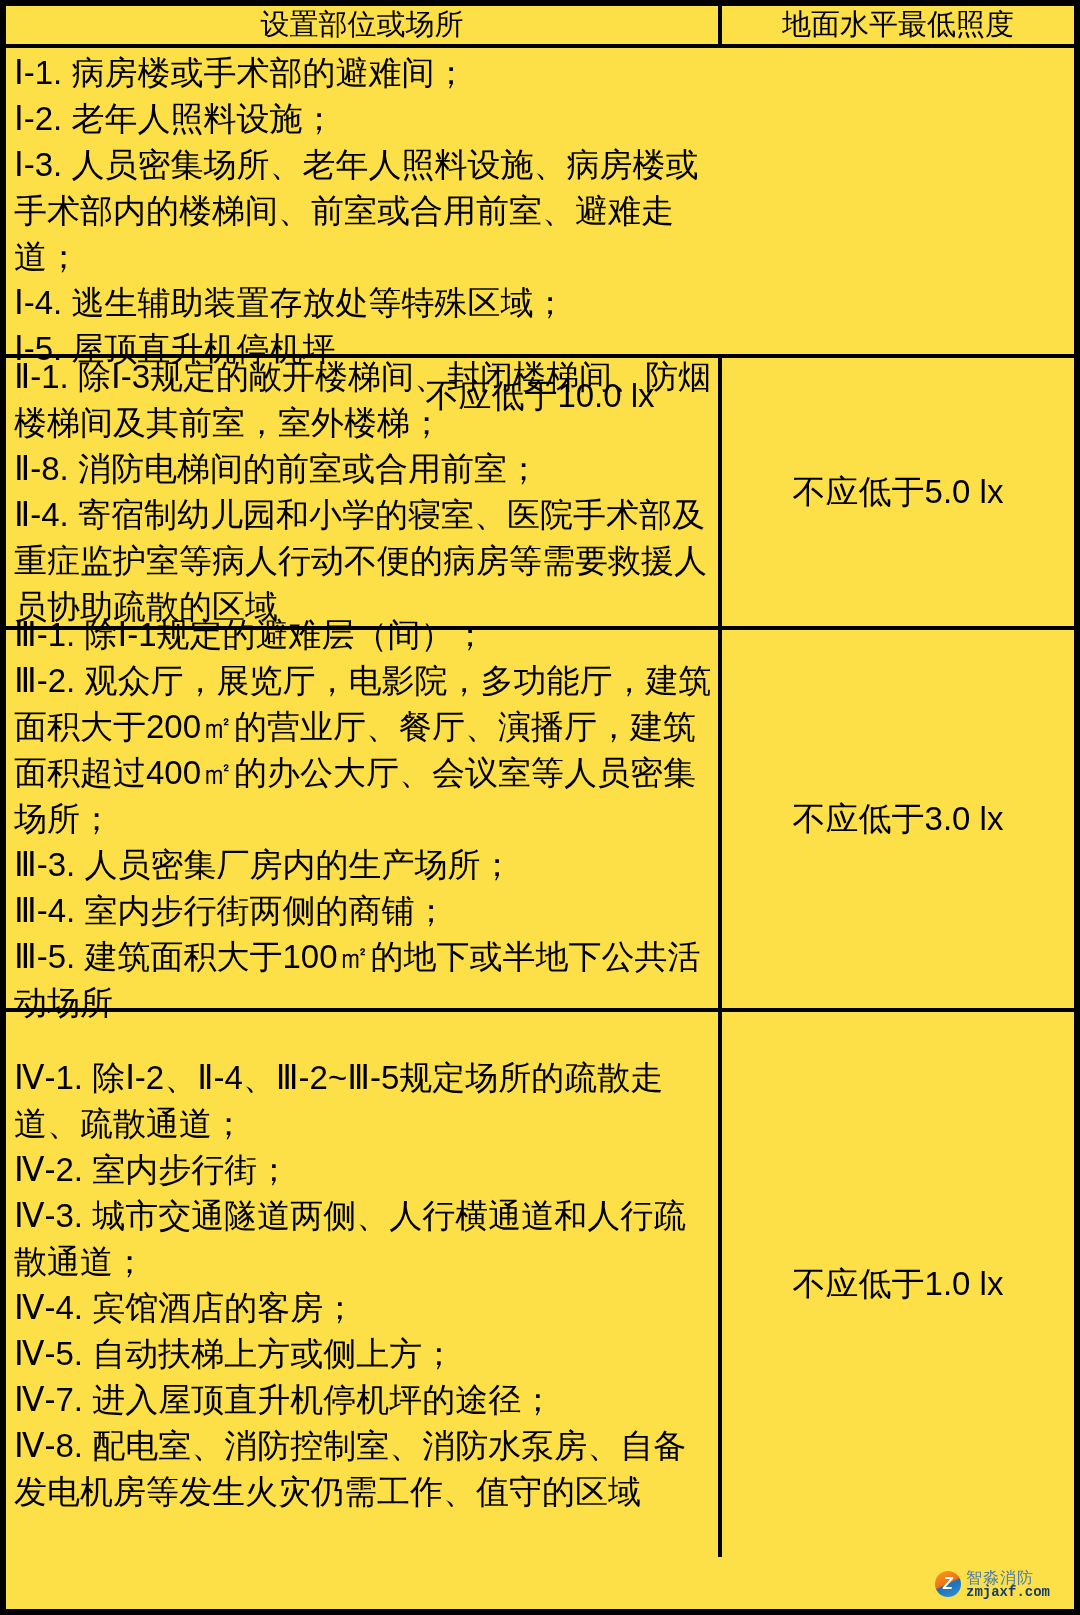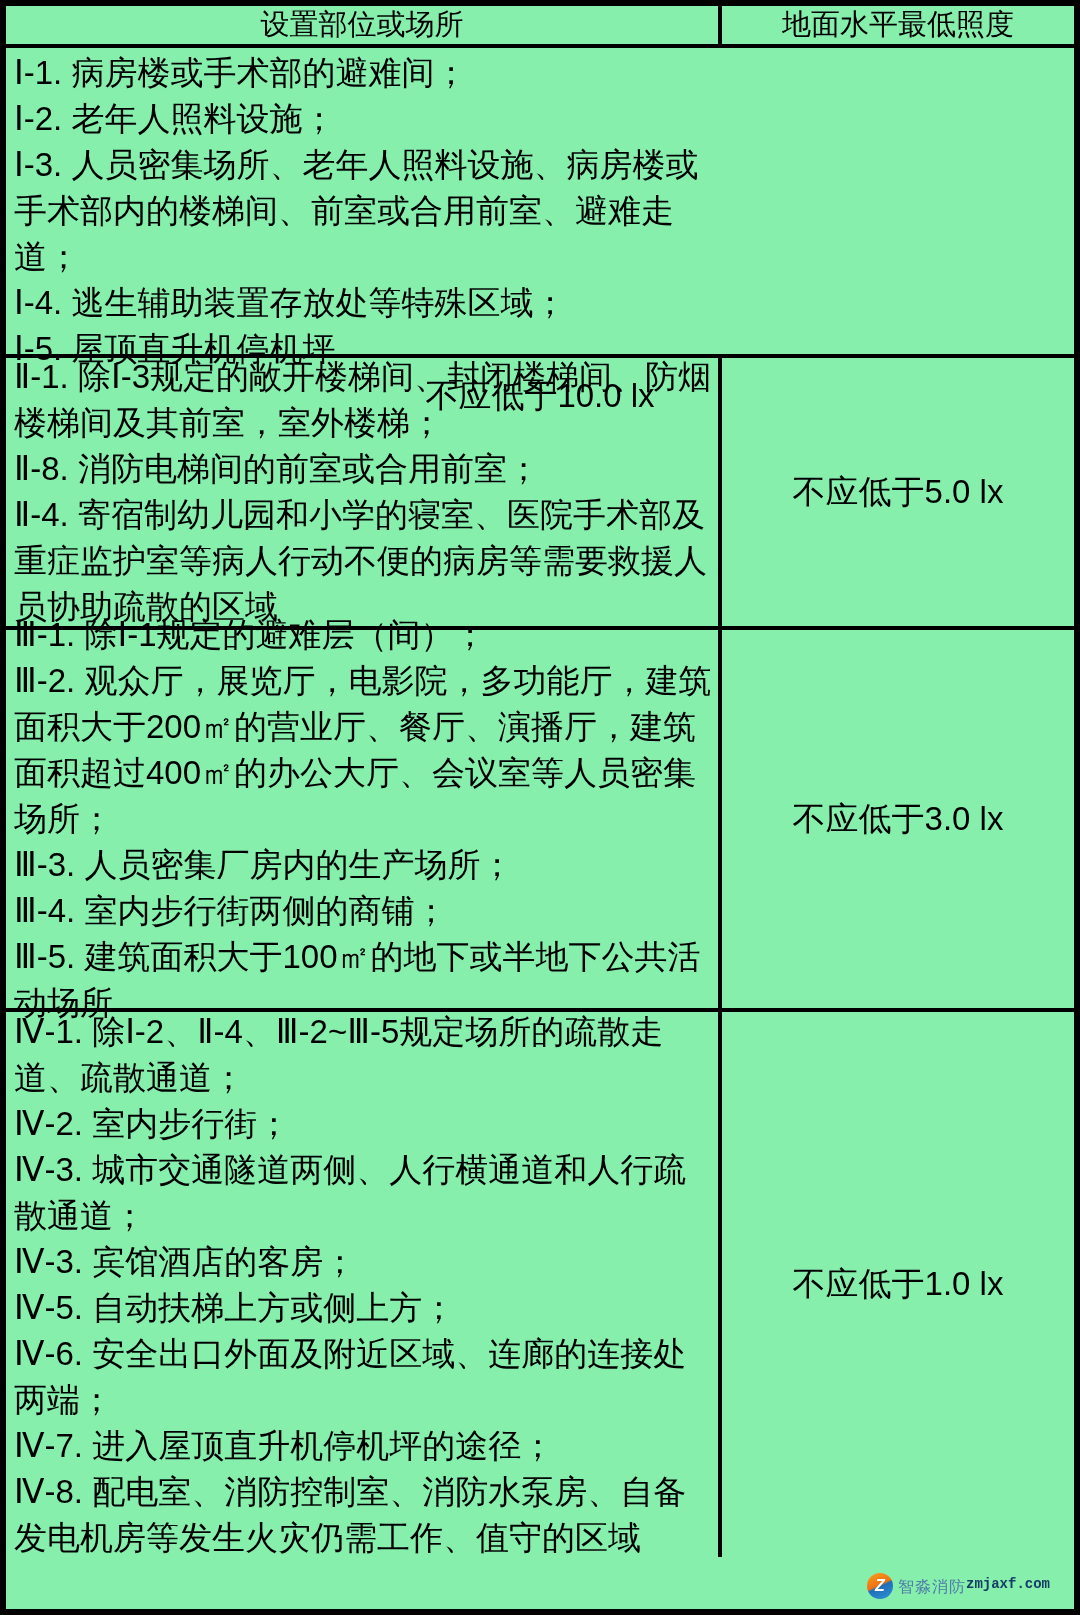--- a/index.html
+++ b/index.html
@@ -5,21 +5,21 @@
   * { margin: 0; padding: 0; box-sizing: border-box; }
   html, body { background: #ffffff; }
   body {
     font-family: "Liberation Sans", "DejaVu Sans", sans-serif;
     color: #000000;
   }
   .page {
     position: relative;
     width: 1080px;
     height: 1615px;
-    background: #86efac;
+    background: #fde047;
     overflow: hidden;
   }
   .table {
     position: absolute;
     inset: 0;
     border: 6px solid #000000;
     display: flex;
     flex-direction: column;
   }
   .row { display: flex; flex-direction: row; width: 100%; }
@@ -80,21 +80,21 @@
     background: linear-gradient(155deg, #f8a01e 0%, #ee7214 46%, #1f6fb8 52%, #2f93d8 100%);
     color: #ffffff;
     font-size: 16px;
     font-weight: bold;
     font-style: italic;
     display: flex;
     align-items: center;
     justify-content: center;
     flex: 0 0 auto;
   }
-  .wm-text { display: flex; flex-direction: row; }
+  .wm-text { display: flex; flex-direction: column; }
   .wm-name {
     font-size: 16px;
     line-height: 17px;
     color: #4f7ca8;
     letter-spacing: 1px;
   }
   .wm-site {
     font-size: 14px;
     line-height: 13px;
     font-weight: bold;
@@ -160,23 +160,22 @@
         <span class="lux">不应低于3.0 lx</span>
       </div>
     </div>
     <div class="hline"></div>
 
     <div class="row body-row row-4">
       <div class="cell-left">
         <div class="item">Ⅳ-1. 除Ⅰ-2、Ⅱ-4、Ⅲ-2~Ⅲ-5规定场所的疏散走道、疏散通道；</div>
         <div class="item">Ⅳ-2. 室内步行街；</div>
         <div class="item">Ⅳ-3. 城市交通隧道两侧、人行横通道和人行疏散通道；</div>
-        <div class="item">Ⅳ-3. 宾馆酒店的客房；</div>
+        <div class="item">Ⅳ-4. 宾馆酒店的客房；</div>
         <div class="item">Ⅳ-5. 自动扶梯上方或侧上方；</div>
-        <div class="item">Ⅳ-6. 安全出口外面及附近区域、连廊的连接处两端；</div>
         <div class="item">Ⅳ-7. 进入屋顶直升机停机坪的途径；</div>
         <div class="item">Ⅳ-8. 配电室、消防控制室、消防水泵房、自备发电机房等发生火灾仍需工作、值守的区域</div>
       </div>
       <div class="vdivider"></div>
       <div class="cell-right">
         <span class="lux">不应低于1.0 lx</span>
       </div>
     </div>
 
   </div>

